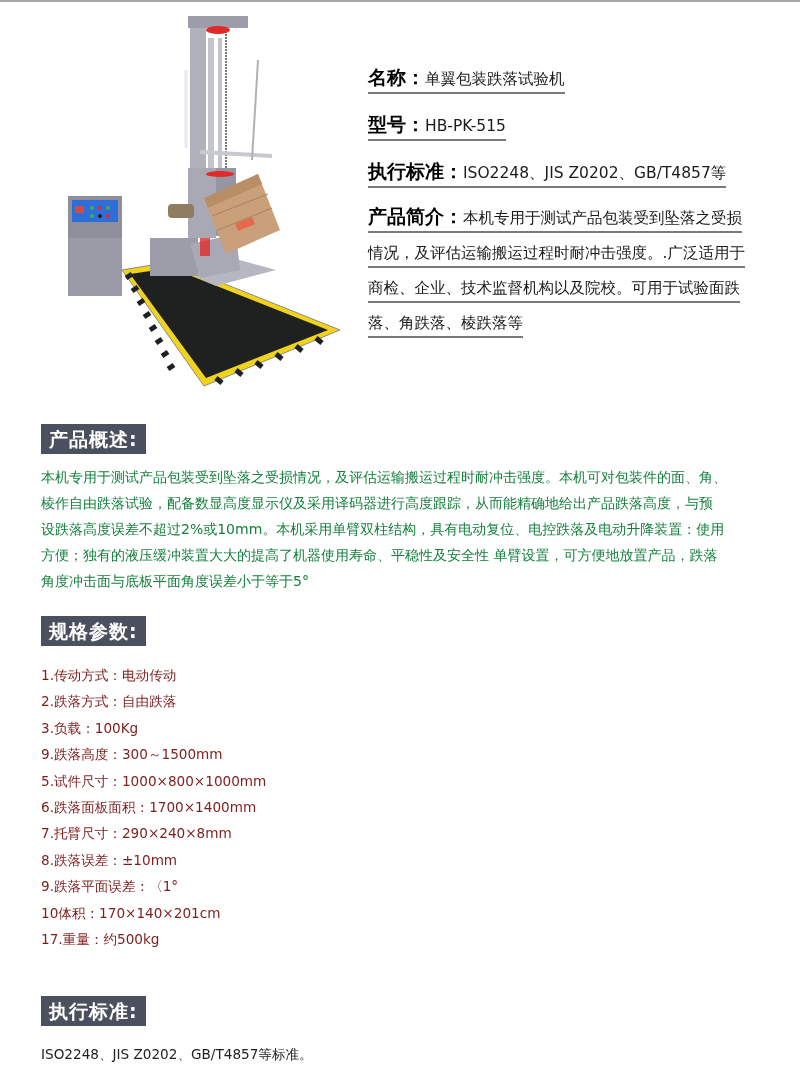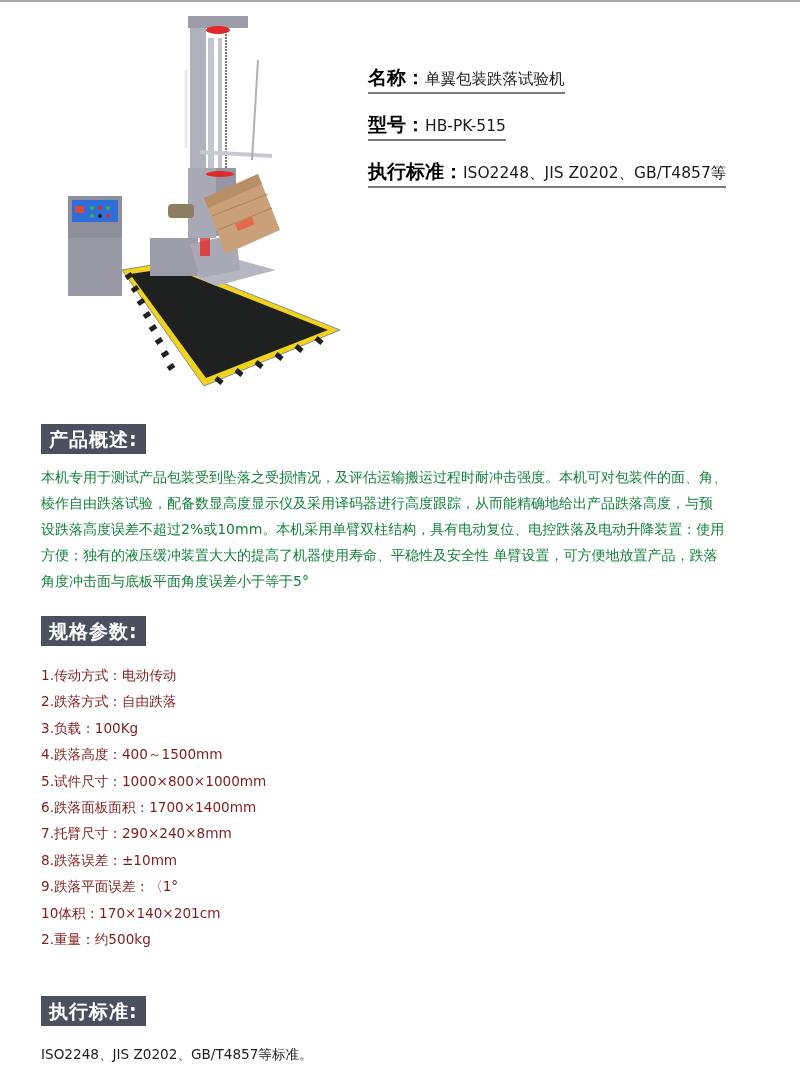--- a/index.html
+++ b/index.html
@@ -107,40 +107,48 @@
   <div class="info-row">
     <span class="info-line">
       <span class="info-label">型号：</span><span class="info-value">HB-PK-515</span>
     </span>
   </div>
   <div class="info-row r2">
     <span class="info-line">
       <span class="info-label">执行标准：</span><span class="info-value">ISO2248、JIS Z0202、GB/T4857等</span>
     </span>
   </div>
+  <div class="intro">
+    <span class="info-line">
+      <span class="info-label">产品简介：</span><span class="info-value">本机专用于测试产品包装受到坠落之受损</span>
+    </span>
+    <span class="info-line">情况，及评估运输搬运过程时耐冲击强度。.广泛适用于</span>
+    <span class="info-line">商检、企业、技术监督机构以及院校。可用于试验面跌</span>
+    <span class="info-line">落、角跌落、棱跌落等</span>
+  </div>
 </div>
 
 <div class="section-header" style="top:424px;">产品概述:</div>
 <div class="para" style="top:464px;">
   <div>本机专用于测试产品包装受到坠落之受损情况，及评估运输搬运过程时耐冲击强度。本机可对包装件的面、角、</div>
   <div>棱作自由跌落试验，配备数显高度显示仪及采用译码器进行高度跟踪，从而能精确地给出产品跌落高度，与预</div>
   <div>设跌落高度误差不超过2%或10mm。本机采用单臂双柱结构，具有电动复位、电控跌落及电动升降装置：使用</div>
   <div>方便；独有的液压缓冲装置大大的提高了机器使用寿命、平稳性及安全性 单臂设置，可方便地放置产品，跌落</div>
   <div>角度冲击面与底板平面角度误差小于等于5°</div>
 </div>
 
 <div class="section-header" style="top:616px;">规格参数:</div>
 <div class="spec-list">
   <div class="spec-item">1.传动方式：电动传动</div>
   <div class="spec-item">2.跌落方式：自由跌落</div>
   <div class="spec-item">3.负载：100Kg</div>
-  <div class="spec-item">4.跌落高度：400～1500mm</div>
+  <div class="spec-item">9.跌落高度：300～1500mm</div>
   <div class="spec-item">5.试件尺寸：1000×800×1000mm</div>
   <div class="spec-item">6.跌落面板面积：1700×1400mm</div>
   <div class="spec-item">7.托臂尺寸：290×240×8mm</div>
   <div class="spec-item">8.跌落误差：±10mm</div>
   <div class="spec-item">9.跌落平面误差：〈1°</div>
   <div class="spec-item">10体积：170×140×201cm</div>
-  <div class="spec-item">2.重量：约500kg</div>
+  <div class="spec-item">17.重量：约500kg</div>
 </div>
 
 <div class="section-header" style="top:996px;">执行标准:</div>
 <div class="std-line">ISO2248、JIS Z0202、GB/T4857等标准。</div>
 
 </body></html>

